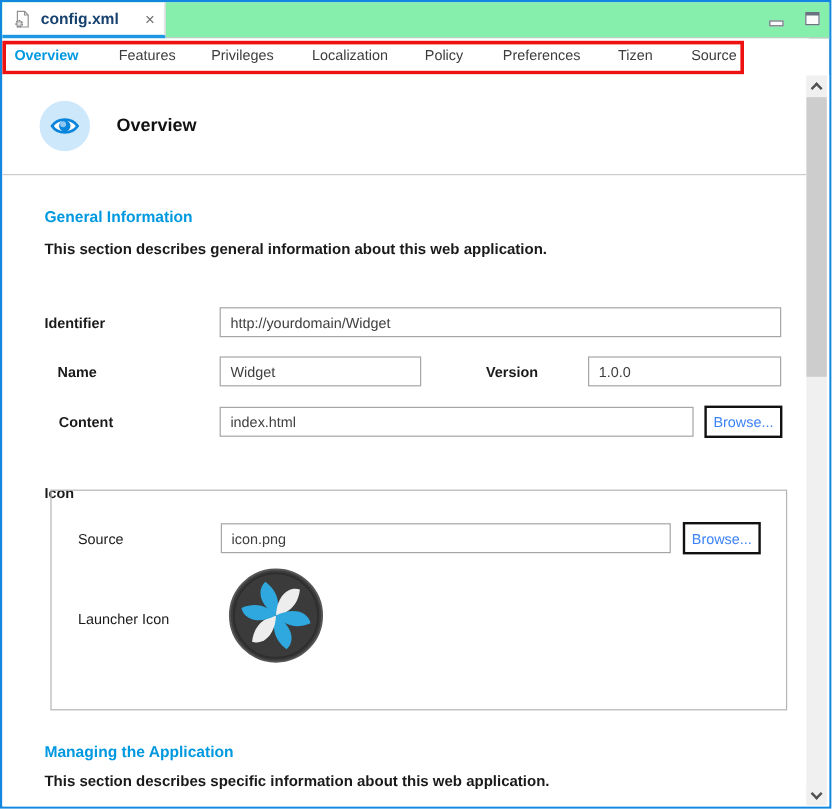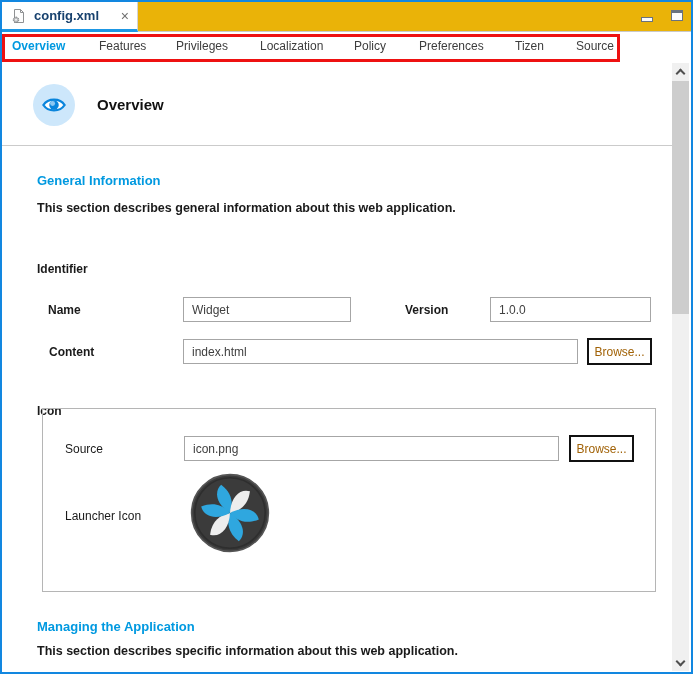--- a/index.html
+++ b/index.html
@@ -2,21 +2,21 @@
 <html><head>
 <meta charset="utf-8">
 <style>
   * { box-sizing: border-box; margin: 0; padding: 0; }
   html,body { width:693px; height:674px; }
   body { font-family:"Liberation Sans", sans-serif; background:#fff; position:relative; }
 
   .window { position:absolute; inset:0; border:2px solid #1287e0; background:#fff; }
 
   
-  .tabstrip { position:absolute; left:0; top:0; right:0; height:30px; background:#eab308; border-bottom:1px solid #c9c9c9; }
+  .tabstrip { position:absolute; left:0; top:0; right:0; height:30px; background:#86efac; border-bottom:1px solid #c9c9c9; }
   .editor-tab { position:absolute; left:0; top:0; width:136px; height:30px; background:#fff;
                 border-right:1px solid #d4d4d4; border-bottom:3px solid #1d97e4;
                 display:flex; align-items:center; gap:7px; padding:0 8px 0 9px; cursor:default; }
   .editor-tab .title { font-size:13px; font-weight:bold; color:#17416e; white-space:nowrap; }
   .editor-tab .close { margin-left:auto; font-size:14px; color:#6f6f6f; line-height:1; }
   .win-btns { position:absolute; right:8px; top:0; height:27px; display:flex; align-items:center; gap:18px; }
   .ic-min { width:12px; height:5px; border:1px solid #69727f; background:#fbfbfb; margin-top:8px; }
   .ic-max { width:12px; height:11px; border:1px solid #69727f; border-top-width:3px; background:#fbfbfb; }
 
   
@@ -34,21 +34,21 @@
   .hdr-divider { position:absolute; left:0; top:83px; right:19px; height:1px; background:#cbcbcb; }
 
   .sec-heading { position:absolute; left:35px; font-size:13px; font-weight:bold; color:#0099e0; }
   .sec-desc { position:absolute; left:35px; font-size:12.5px; font-weight:bold; color:#1a1a1a; }
 
   .flabel { position:absolute; font-size:12px; font-weight:bold; color:#1a1a1a; }
   .flabel-reg { position:absolute; font-size:12px; color:#1a1a1a; }
   .tinput { position:absolute; height:25px; border:1px solid #a6a6a6; background:#fff;
             font-family:"Liberation Sans", sans-serif; font-size:12px; color:#404040; padding:0 8px; }
   .browse-btn { position:absolute; width:65px; height:27px; background:#fff; border:2px solid #111;
-                font-family:"Liberation Sans", sans-serif; font-size:12px; color:#a16207; cursor:pointer; }
+                font-family:"Liberation Sans", sans-serif; font-size:12px; color:#3b82f6; cursor:pointer; }
   .groupbox { position:absolute; left:40px; top:346px; width:614px; height:184px; border:1px solid #b5b5b5; }
 
   
   .scrollbar { position:absolute; top:1px; bottom:1px; right:2px; width:17px; background:#f0f0f0; }
   .sb-btn { position:absolute; left:0; width:17px; height:17px; display:flex; align-items:center; justify-content:center; background:#f0f0f0; }
   .sb-up { top:0; } .sb-down { bottom:0; }
   .chev-up { width:7px; height:7px; border-left:2px solid #505050; border-top:2px solid #505050; transform:rotate(45deg); margin-top:3px; }
   .chev-down { width:7px; height:7px; border-left:2px solid #505050; border-top:2px solid #505050; transform:rotate(225deg); margin-bottom:3px; }
   .sb-thumb { position:absolute; left:0; top:18px; width:17px; height:233px; background:#cdcdcd; }
 </style>
@@ -99,20 +99,21 @@
         </svg>
       </span>
     </div>
     <div class="page-title">Overview</div>
     <div class="hdr-divider"></div>
 
     <div class="sec-heading" style="top:111px">General Information</div>
     <div class="sec-desc" style="top:139px">This section describes general information about this web application.</div>
 
     <div class="flabel" style="left:35px; top:200px;">Identifier</div>
+    <input class="tinput" style="left: 181px; top: 194px; width: 468px;" value="http://yourdomain/Widget">
 
     <div class="flabel" style="left:35px; top:241px;padding-left:11px;">Name</div>
     <input class="tinput" style="left: 181px; top: 235px; width: 168px;" value="Widget">
     <div class="flabel" style="left:403px; top:241px;">Version</div>
     <input class="tinput" style="left: 488px; top: 235px; width: 161px;" value="1.0.0">
 
     <div class="flabel" style="left:35px; top:283px;margin-left:12px;">Content</div>
     <input class="tinput" style="left: 181px; top: 277px; width: 395px;" value="index.html">
     <button class="browse-btn" style="left:585px; top:276px;">Browse...</button>
 

